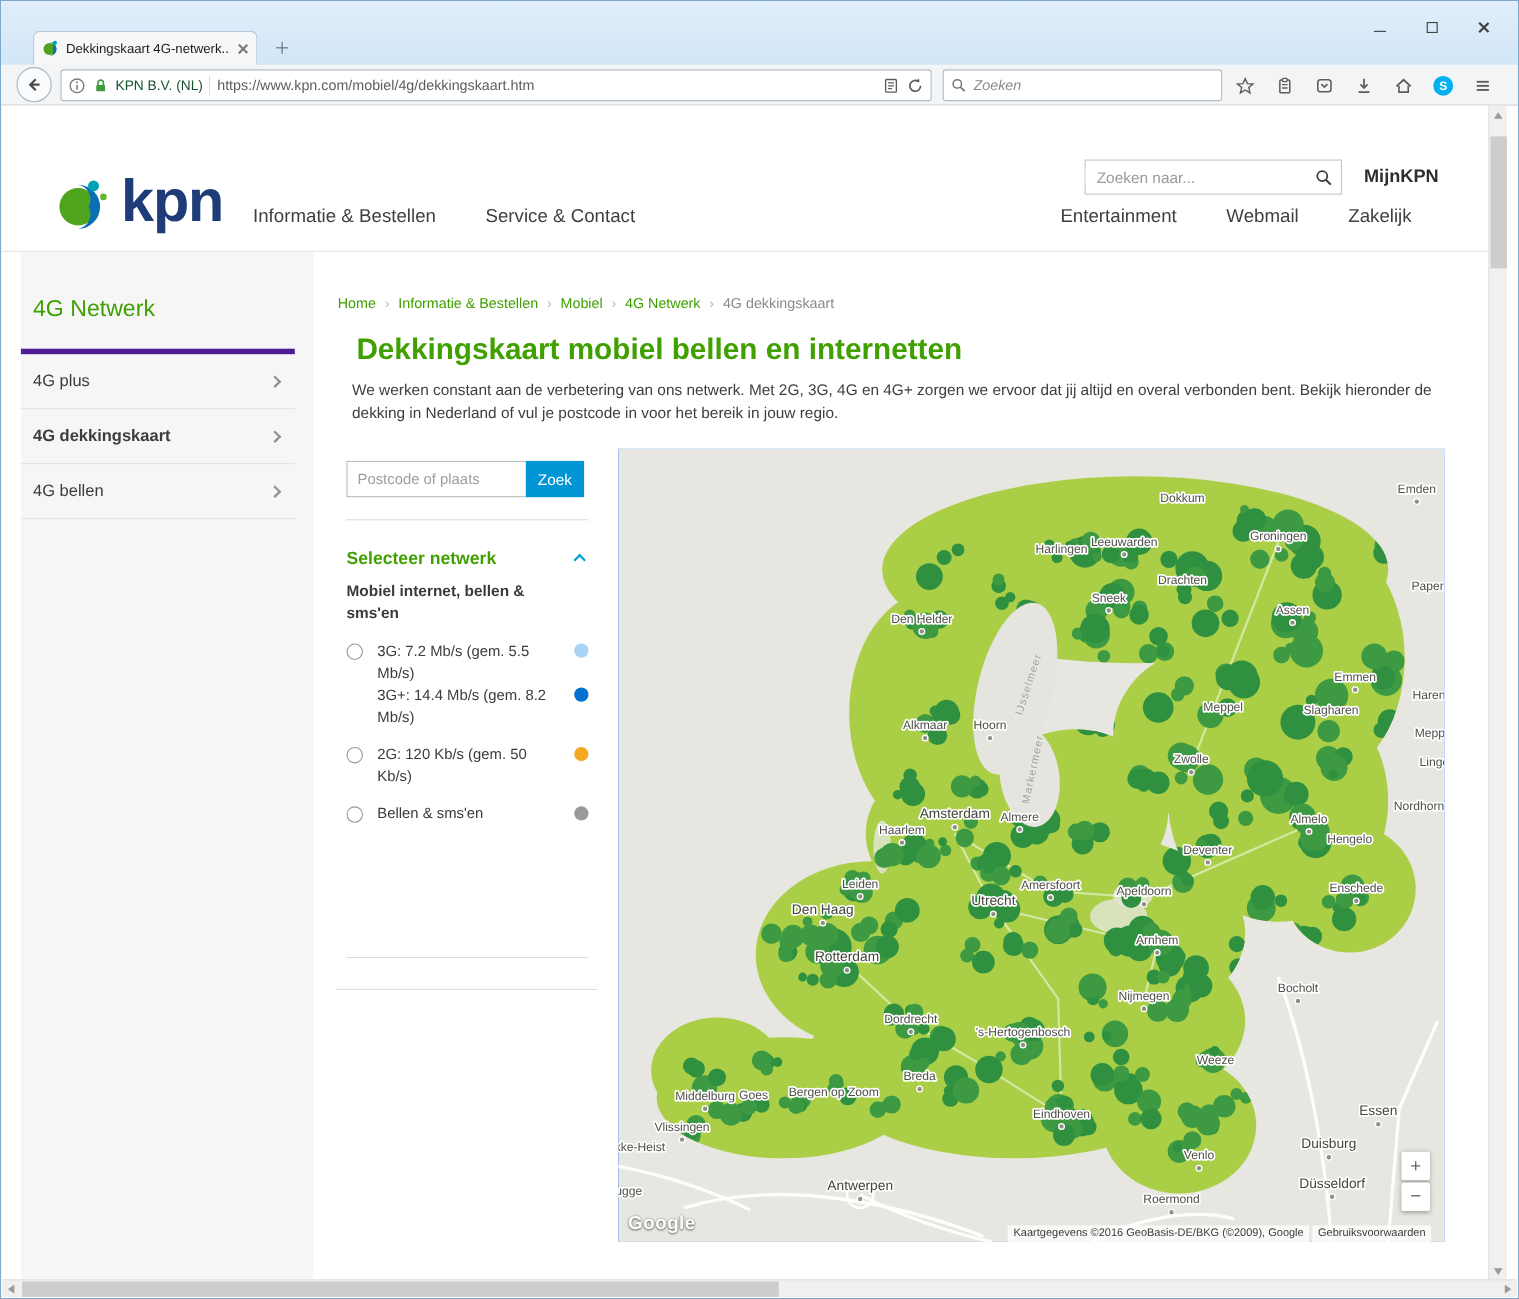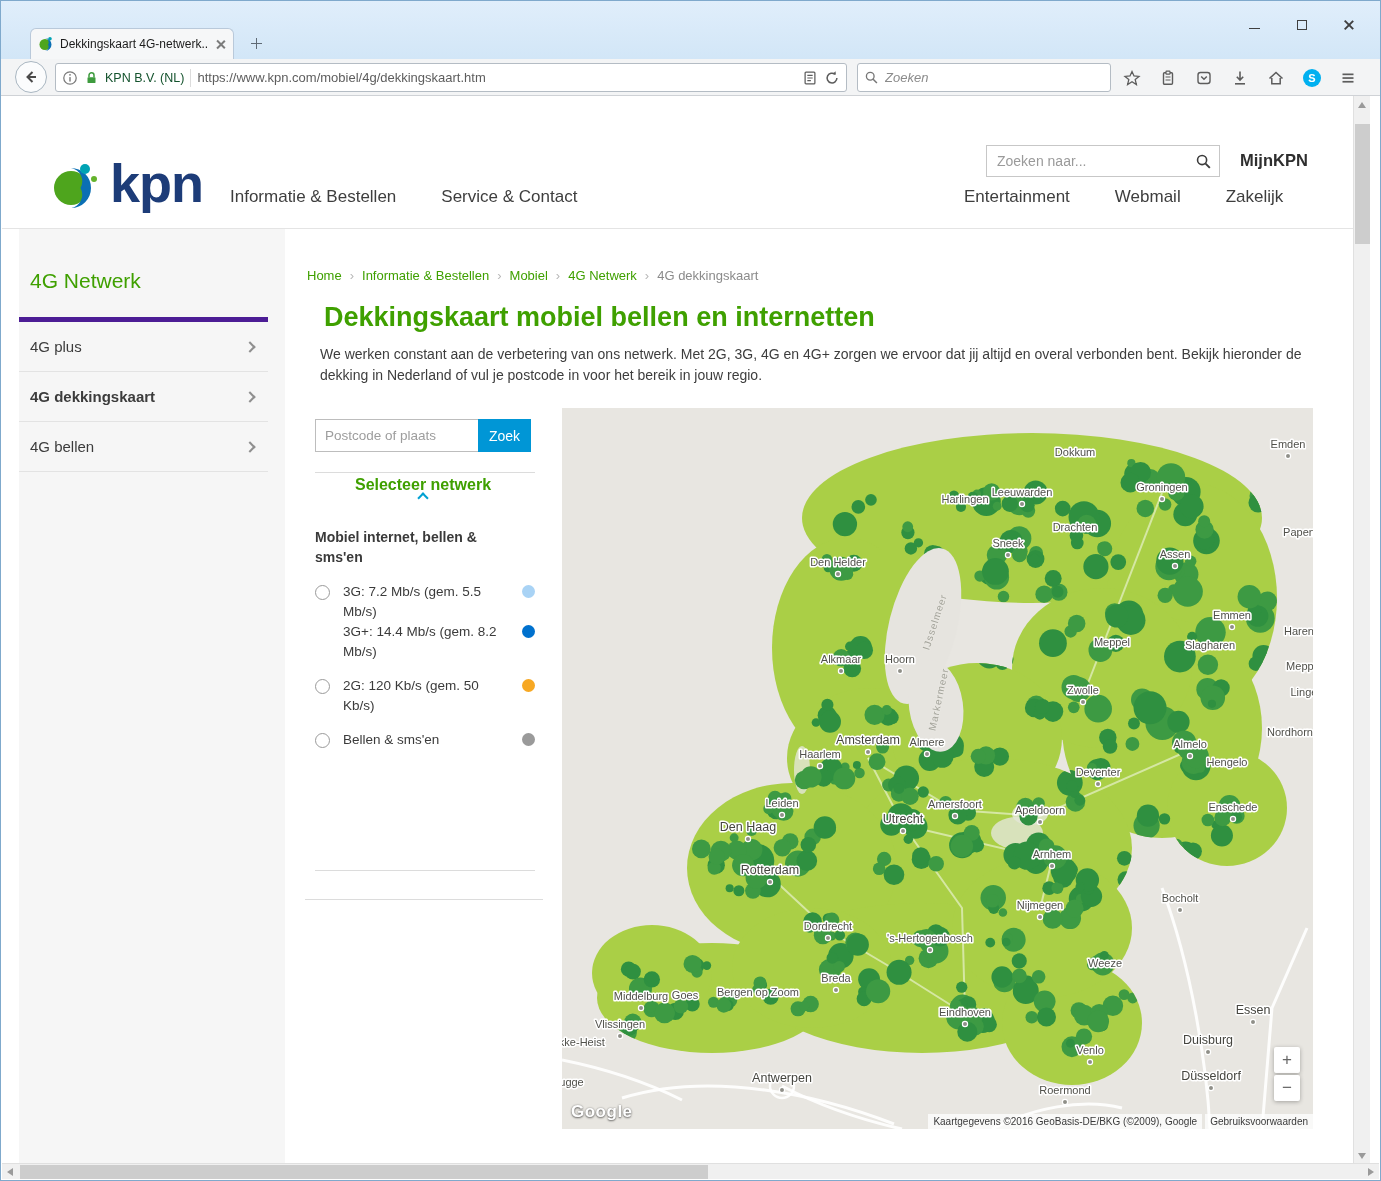--- a/index.html
+++ b/index.html
@@ -91,41 +91,41 @@
 
   
   .panel{position:absolute;left:0;top:179px;width:238px;height:492px;background:#fff;border-bottom:1px solid #dcdcdc;}
   .pc-row{position:absolute;left:10px;top:11px;display:flex;}
   .pc-row input{width:163px;height:33px;border:1px solid #bdbdbd;border-right:none;padding:0 9px;font-size:13.5px;outline:none;font-family:"Liberation Sans",sans-serif;}
   .pc-row input::placeholder{color:#9d9d9d;}
   .zoek-btn{width:53px;height:33px;background:#0096d6;color:#fff;border:none;font-size:14px;cursor:pointer;font-family:"Liberation Sans",sans-serif;}
   .panel-hr{position:absolute;left:10px;right:8px;height:1px;background:#dcdcdc;border:none;}
   .hr-top{top:64px;}
   .hr-bottom{top:462px;}
-  .sel-header{position:absolute;left:10px;right:12px;top:68px;display:flex;align-items:center;justify-content:space-between;cursor:pointer;flex-direction:column;}
+  .sel-header{position:absolute;left:10px;right:12px;top:92px;display:flex;align-items:center;justify-content:space-between;cursor:pointer;}
   .sel-title{font-size:16px;font-weight:bold;color:#3fa000;}
   .group-label{position:absolute;left:10px;top:119px;width:200px;font-size:14px;font-weight:bold;color:#3a3a3a;line-height:20px;}
   .opts{position:absolute;left:0;right:0;top:168px;}
   .opt{display:flex;gap:13px;padding:6px 8px 8px 10px;cursor:pointer;}
   .radio{width:15px;height:15px;border-radius:50%;border:1px solid #9a9a9a;background:#fff;flex:none;margin-top:3px;position:relative;}
   .radio.sel{border-color:#3f9c00;}
   .radio.sel::after{content:"";position:absolute;inset:3px;border-radius:50%;background:#3f9c00;}
   .opt-lines{flex:1;display:flex;flex-direction:column;}
   .opt-line{display:flex;align-items:flex-start;}
   .opt-text{flex:1;font-size:13.5px;line-height:20px;color:#3b3b3b;padding-right:10px;}
   .dot{width:13px;height:13px;border-radius:50%;flex:none;margin-top:3px;}
 
   
   .map{position:absolute;left:257px;top:179px;width:751px;height:721px;overflow:hidden;background:#3b82f6;cursor:grab;}
   .map svg{display:block;}
   .citylabel{font-family:"Liberation Sans",sans-serif;font-size:11px;fill:#50504a;text-anchor:middle;paint-order:stroke;stroke:#ffffff;stroke-width:3px;stroke-linejoin:round;}
   .biglabel{font-size:12.5px;fill:#45453f;}
   .waterlabel{font-family:"Liberation Sans",sans-serif;font-size:10px;fill:#a3a39a;text-anchor:middle;letter-spacing:1px;paint-order:stroke;stroke:#e8e6e1;stroke-width:2px;}
   .gmap-logo{position:absolute;left:9px;bottom:7px;font-size:17px;font-weight:bold;letter-spacing:.5px;color:#fff;text-shadow:0 1px 2px rgba(0,0,0,.5),0 0 2px rgba(0,0,0,.35);}
-  .attr-bar{position:absolute;right:0;bottom:0;display:flex;gap:3px;align-items:flex-end;padding-left:14px;}
+  .attr-bar{position:absolute;right:12px;bottom:0;display:flex;gap:3px;align-items:flex-end;padding-left:14px;}
   .attr-item{background:rgba(255,255,255,.75);font-size:10px;color:#3a3a3a;padding:2px 5px;white-space:nowrap;}
   .attr-item.link{cursor:pointer;}
   .zoomctl{position:absolute;right:13px;bottom:28px;display:flex;flex-direction:column;gap:2px;}
   .zoombtn{width:26px;height:26px;background:#fff;border-radius:2px;box-shadow:0 1px 4px rgba(0,0,0,.3);display:flex;align-items:center;justify-content:center;font-size:17px;color:#666;cursor:pointer;}
 </style>
 </head>
 <body>
 
 <div class="window">
 

